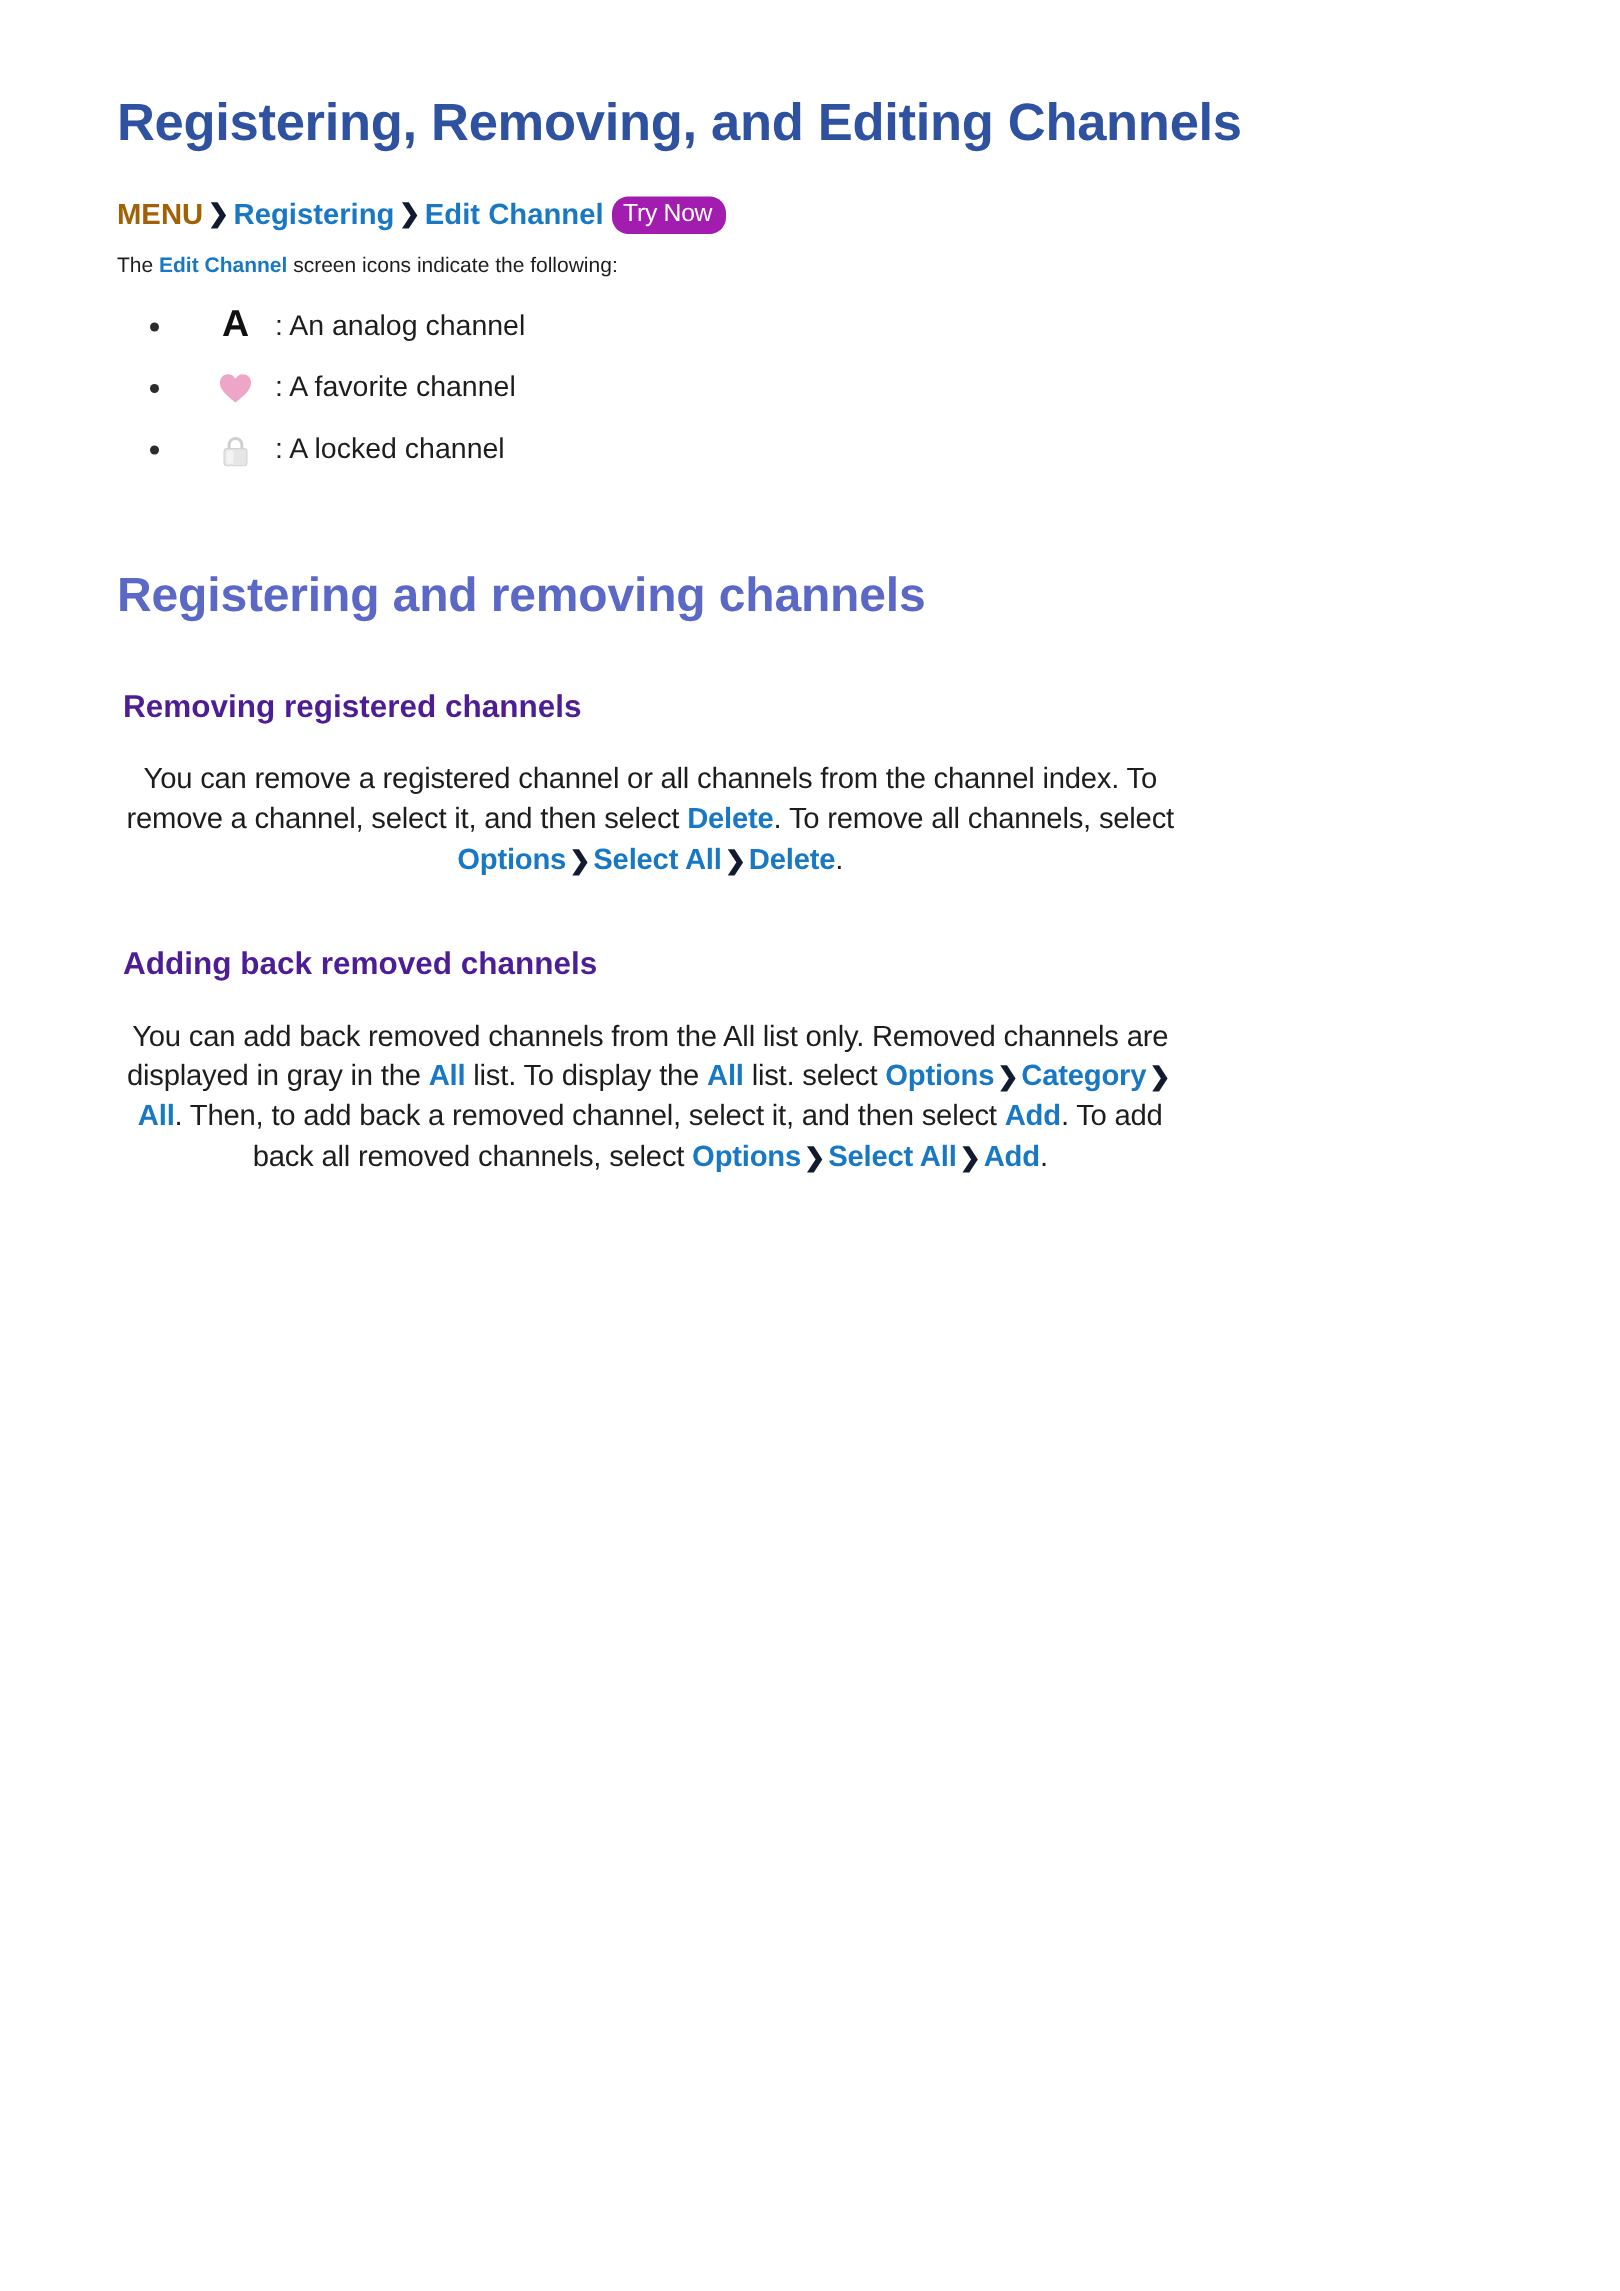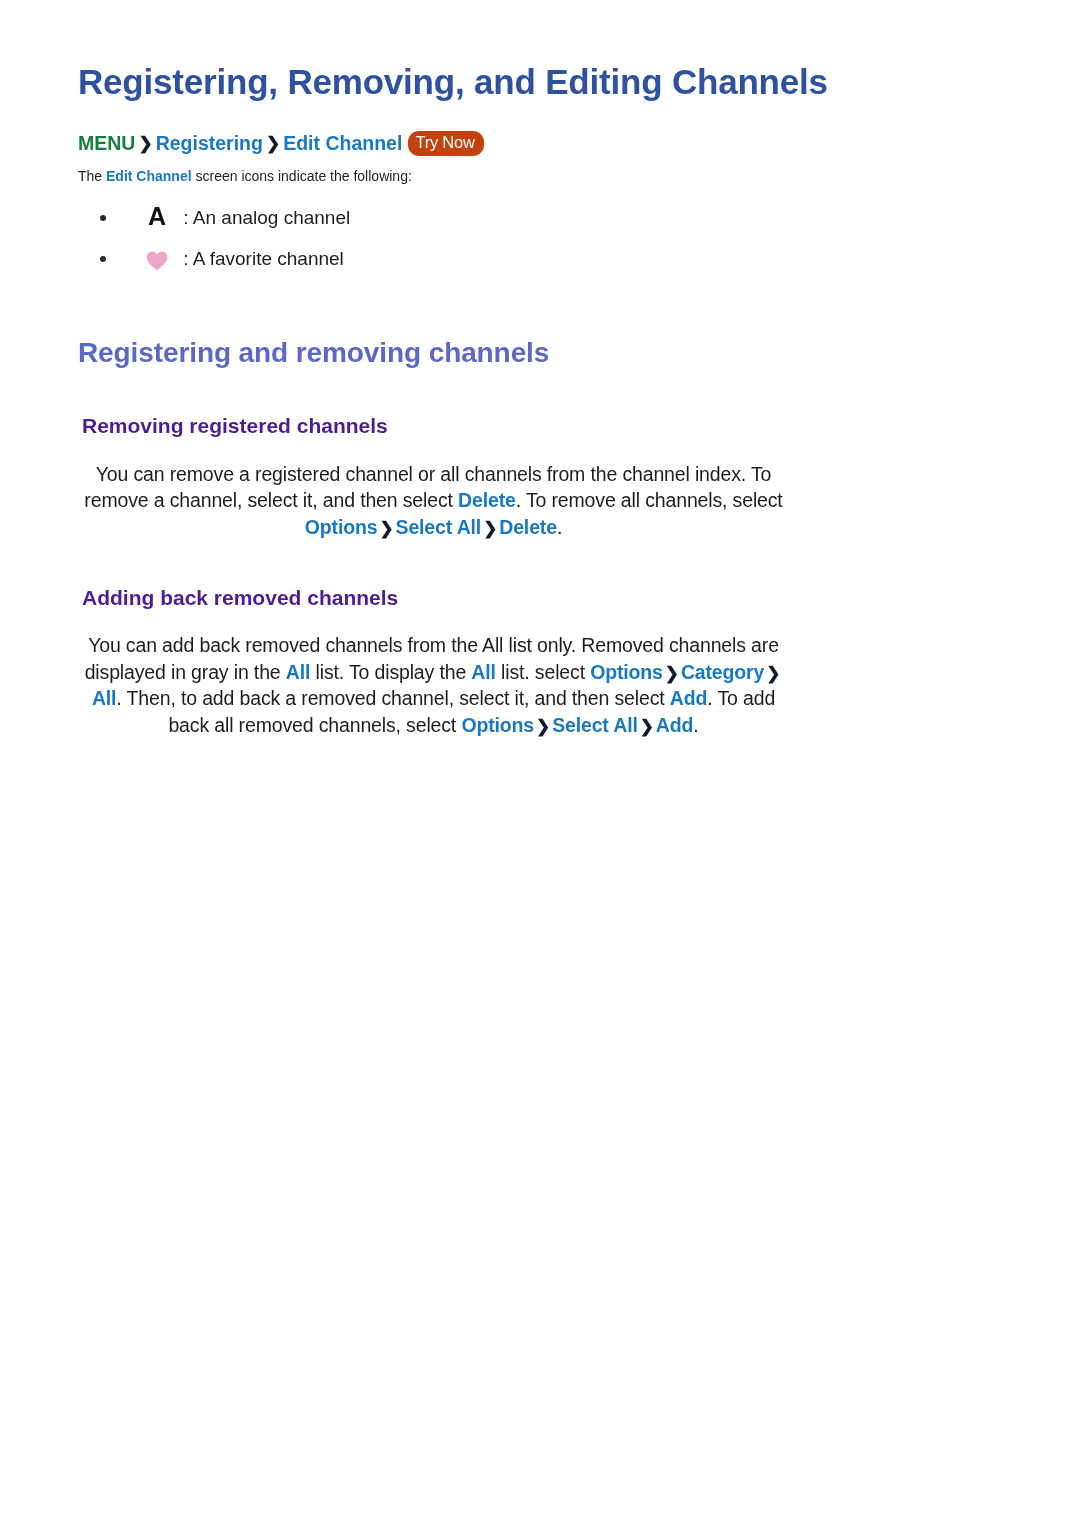--- a/index.html
+++ b/index.html
@@ -36,33 +36,33 @@
   }
 
   
   .breadcrumb {
     margin-top: 29px;
     font-size: 19.5px;
     font-weight: bold;
     line-height: 1.25;
     white-space: nowrap;
   }
-  .bc-menu   { color: #15803d; text-align: right; }
+  .bc-menu   { color: #a16207; text-align: right; }
   .bc-link   { color: #1878c4; }
   .bc-sep {
     color: #111a2e;
     font-weight: bold;
     font-size: 17px;
     padding: 0 3px;
     position: relative;
     top: -1px;
   }
   .try-now {
     display: inline-block;
-    background: #c2410c;
+    background: #a21caf;
     color: #ffffff;
     font-size: 16.5px;
     font-weight: normal;
     border-radius: 11px;
     padding: 1px 9px 3px 7px;
     margin-left: 6px;
     position: relative;
     top: -2px;
     line-height: 1.25;
     letter-spacing: -0.2px;
@@ -136,21 +136,21 @@
     width: 20px;
     height: 22px;
     vertical-align: middle;
     position: relative;
     top: 2px;
   }
   .li-text { margin-left: 4px; }
 
   
   .h2 {
-    font-size: 28px;
+    font-size: 32px;
     font-weight: bold;
     color: #5b68c6;
     margin: 57px 0 0 0;
     line-height: 1.2;
     letter-spacing: -0.1px;
     white-space: nowrap;
   }
   .h3 {
     font-size: 21px;
     font-weight: bold;
@@ -196,20 +196,31 @@
     </li>
     <li>
       <span class="dot"></span>
       <span class="icon-slot">
         <svg class="glyph-heart" viewBox="0 0 24 22">
           <path d="M12 21.2 C 3.2 14.6 0.6 10.6 0.6 6.9 C 0.6 3.1 3.4 0.6 6.6 0.6 C 9 0.6 10.9 1.9 12 3.9 C 13.1 1.9 15 0.6 17.4 0.6 C 20.6 0.6 23.4 3.1 23.4 6.9 C 23.4 10.6 20.8 14.6 12 21.2 Z" fill="#eda6c8"></path>
         </svg>
       </span>
       <span class="li-text">: A favorite channel</span>
     </li>
+    <li>
+      <span class="dot"></span>
+      <span class="icon-slot">
+        <svg class="glyph-lock" viewBox="0 0 22 24">
+          <path d="M6.3 10.5 V 7.2 C 6.3 4.4 8.4 2.4 11 2.4 C 13.6 2.4 15.7 4.4 15.7 7.2 V 10.5" fill="none" stroke="#cfcfcf" stroke-width="2.2" stroke-linecap="round"></path>
+          <rect x="2.6" y="9.9" width="16.8" height="12.6" rx="2.2" fill="#e6e6e6" stroke="#d2d2d2" stroke-width="0.8"></rect>
+          <rect x="4.4" y="11.2" width="5.2" height="10" rx="1.6" fill="#f3f3f3"></rect>
+        </svg>
+      </span>
+      <span class="li-text">: A locked channel</span>
+    </li>
   </ul>
 
   <h2 class="h2">Registering and removing channels</h2>
 
   <h3 class="h3">Removing registered channels</h3>
 
   <p class="body-p tight"><span>You can remove a registered channel or all channels from the channel index. To remove a channel, select it, and then select </span><span class="kw">Delete</span><span>. To remove all channels, select </span><span class="kw">Options</span><span class="kw-sep">❯</span><span class="kw">Select All</span><span class="kw-sep">❯</span><span class="kw">Delete</span><span>.</span></p>
 
   <h3 class="h3">Adding back removed channels</h3>
 

